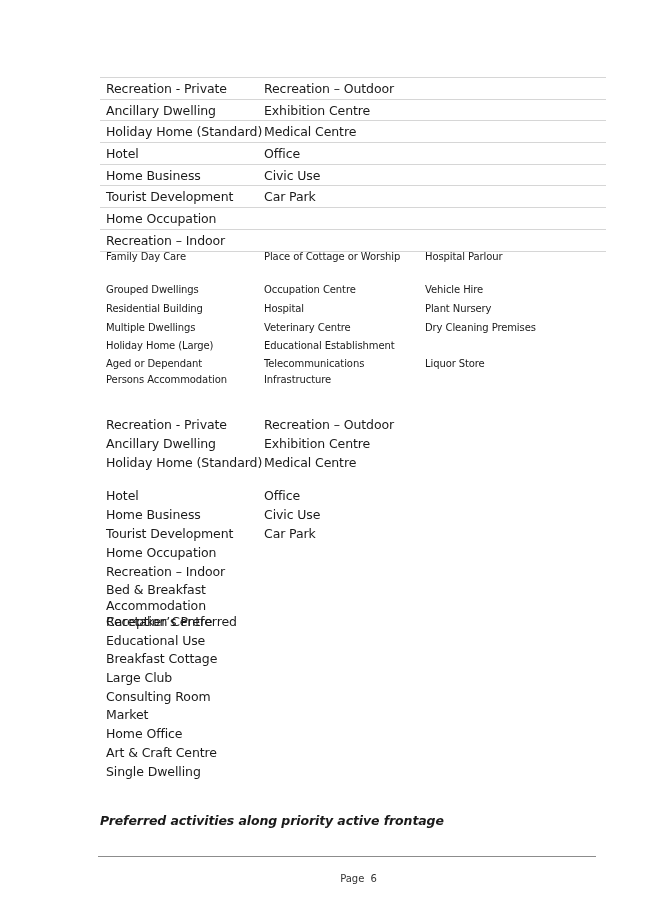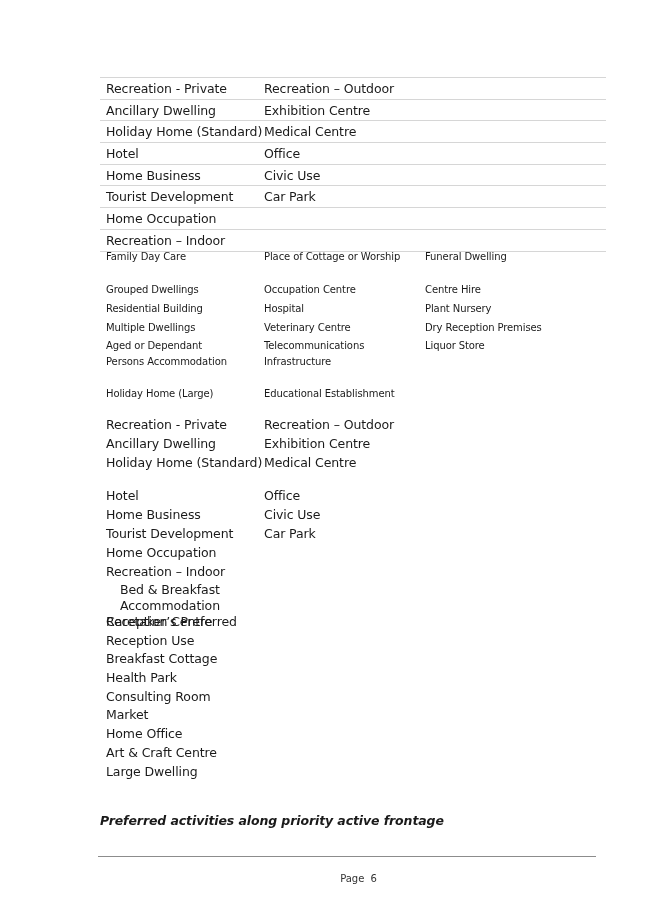--- a/index.html
+++ b/index.html
@@ -72,45 +72,45 @@
     </div>
     <div class="t1-row">
       <span class="cell c1">Recreation – Indoor</span>
     </div>
   </div>
 
   <div class="t2">
     <div class="t2-row" style="height:33px">
       <span class="cell c1">Family Day Care</span>
       <span class="cell c2" style="left:164px;width:140px">Place of Cottage or Worship</span>
-      <span class="cell c3">Funeral Dwelling</span>
+      <span class="cell c3">Hospital Parlour</span>
     </div>
     <div class="t2-row" style="height:19px">
       <span class="cell c1">Grouped Dwellings</span>
       <span class="cell c2">Occupation Centre</span>
-      <span class="cell c3">Centre Hire</span>
+      <span class="cell c3">Vehicle Hire</span>
     </div>
     <div class="t2-row" style="height:19px">
       <span class="cell c1">Residential Building</span>
       <span class="cell c2">Hospital</span>
       <span class="cell c3">Plant Nursery</span>
     </div>
     <div class="t2-row" style="height:18px">
       <span class="cell c1">Multiple Dwellings</span>
       <span class="cell c2">Veterinary Centre</span>
-      <span class="cell c3">Dry Reception Premises</span>
+      <span class="cell c3">Dry Cleaning Premises</span>
+    </div>
+    <div class="t2-row" style="height:18px">
+      <span class="cell c1">Holiday Home (Large)</span>
+      <span class="cell c2">Educational Establishment</span>
     </div>
     <div class="t2-row" style="height:48px">
       <span class="cell c1" style="width:130px">Aged or Dependant Persons Accommodation</span>
       <span class="cell c2" style="width:140px">Telecommunications Infrastructure</span>
       <span class="cell c3">Liquor Store</span>
-    </div>
-    <div class="t2-row" style="height:18px">
-      <span class="cell c1">Holiday Home (Large)</span>
-      <span class="cell c2">Educational Establishment</span>
     </div>
   </div>
 
   <div class="list" style="top:417px;width:500px">
     <div style="position:relative;height:19px">
       <span class="list-item" style="position:absolute;left:0">Recreation - Private</span>
       <span class="list-item" style="position:absolute;left:158px">Recreation – Outdoor</span>
     </div>
     <div style="position:relative;height:19px">
       <span class="list-item" style="position:absolute;left:0">Ancillary Dwelling</span>
@@ -135,36 +135,36 @@
       <span class="list-item" style="position:absolute;left:0">Tourist Development</span>
       <span class="list-item" style="position:absolute;left:158px">Car Park</span>
     </div>
     <div style="position:relative;height:19px">
       <span class="list-item" style="position:absolute;left:0">Home Occupation</span>
     </div>
     <div style="position:relative;height:18px">
       <span class="list-item" style="position:absolute;left:0">Recreation – Indoor</span>
     </div>
     <div style="position:relative;height:32px">
-      <span class="list-item" style="position:absolute;left:14px;width:110px">Bed &amp; Breakfast Accommodation</span>
+      <span class="list-item" style="position:absolute;left:0;width:110px">Bed &amp; Breakfast Accommodation</span>
     </div>
     <div style="position:relative;height:18px">
       <span class="list-item" style="position:absolute;left:0">Caretaker’s Preferred</span>
     </div>
   </div>
 
   <div class="list" style="top:614px">
     <div class="list-item" style="height:18.7px">Reception Centre</div>
-    <div class="list-item" style="height:18.7px">Reception Use</div>
+    <div class="list-item" style="height:18.7px">Educational Use</div>
     <div class="list-item" style="height:18.7px">Breakfast Cottage</div>
-    <div class="list-item" style="height:18.7px">Health Park</div>
+    <div class="list-item" style="height:18.7px">Large Club</div>
     <div class="list-item" style="height:18.7px">Consulting Room</div>
     <div class="list-item" style="height:18.7px">Market</div>
     <div class="list-item" style="height:18.7px">Home Office</div>
     <div class="list-item" style="height:18.7px">Art &amp; Craft Centre</div>
-    <div class="list-item" style="height:18.7px">Large Dwelling</div>
+    <div class="list-item" style="height:18.7px">Single Dwelling</div>
   </div>
 
   <div class="caption">Preferred activities along priority active frontage</div>
 
   <div class="footer-rule"></div>
   <div class="page-number">Page 6</div>
 </div>
 
 </body></html>

